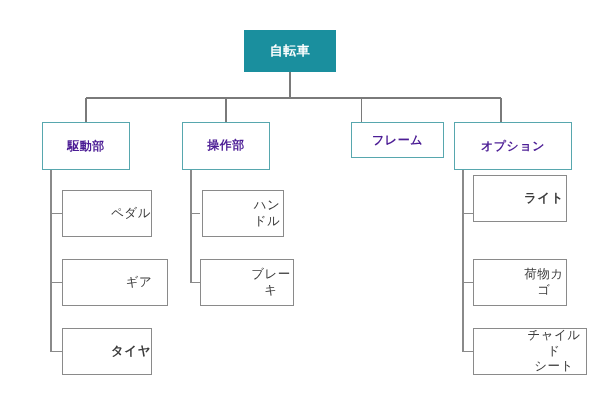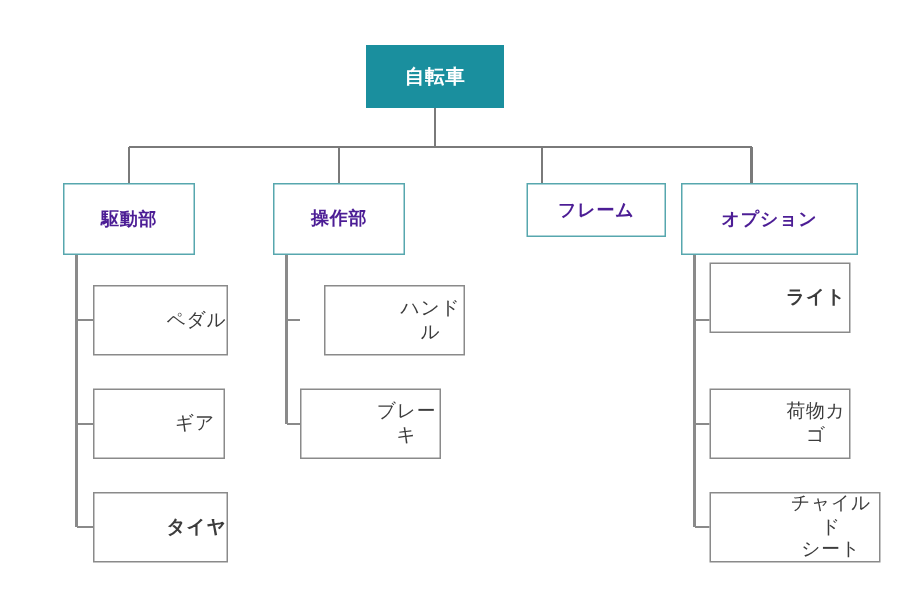--- a/index.html
+++ b/index.html
@@ -91,24 +91,24 @@
     </svg>
 
   <div class="node node-root" style="left: 244px; top: 30px; width: 92px; height: 42px;">自転車</div>
 
   <div class="node node-branch" style="left: 42px; top: 122px; width: 88px; height: 48px;">駆動部</div>
   <div class="node node-branch" style="left: 182px; top: 122px; width: 88px; height: 48px; font-family: Liberation Mono, monospace;">操作部</div>
   <div class="node node-branch" style="left: 315px; top: 122px; width: 93px; height: 36px; margin-left: 36px;">フレーム</div>
   <div class="node node-branch" style="left: 454px; top: 122px; width: 118px; height: 48px;">オプション</div>
 
   <div class="node node-leaf" style="left: 62px; top: 190px; width: 90px; height: 47px;">ペダル</div>
-  <div class="node node-leaf" style="left: 62px; top: 259px; width: 88px; height: 47px;">ギア</div>
+  <div class="node node-leaf" style="left: 62px; top: 259px; width: 106px; height: 47px;">ギア</div>
   <div class="node node-leaf" style="left: 62px; top: 328px; width: 90px; height: 47px; font-weight: bold;">タイヤ</div>
 
-  <div class="node node-leaf" style="left: 216px; top: 190px; width: 94px; height: 47px;">ハンドル</div>
+  <div class="node node-leaf" style="left: 202px; top: 190px; width: 82px; height: 47px;">ハンドル</div>
   <div class="node node-leaf" style="left: 200px; top: 259px; width: 94px; height: 47px;">ブレーキ</div>
 
   <div class="node node-leaf" style="left: 473px; top: 175px; width: 94px; height: 47px; font-weight: bold;">ライト</div>
   <div class="node node-leaf" style="left: 473px; top: 259px; width: 94px; height: 47px;">荷物カゴ</div>
   <div class="node node-leaf" style="left: 473px; top: 328px; width: 114px; height: 47px;">チャイルド
 シート</div>
 
 </div>
 
 </body></html>

